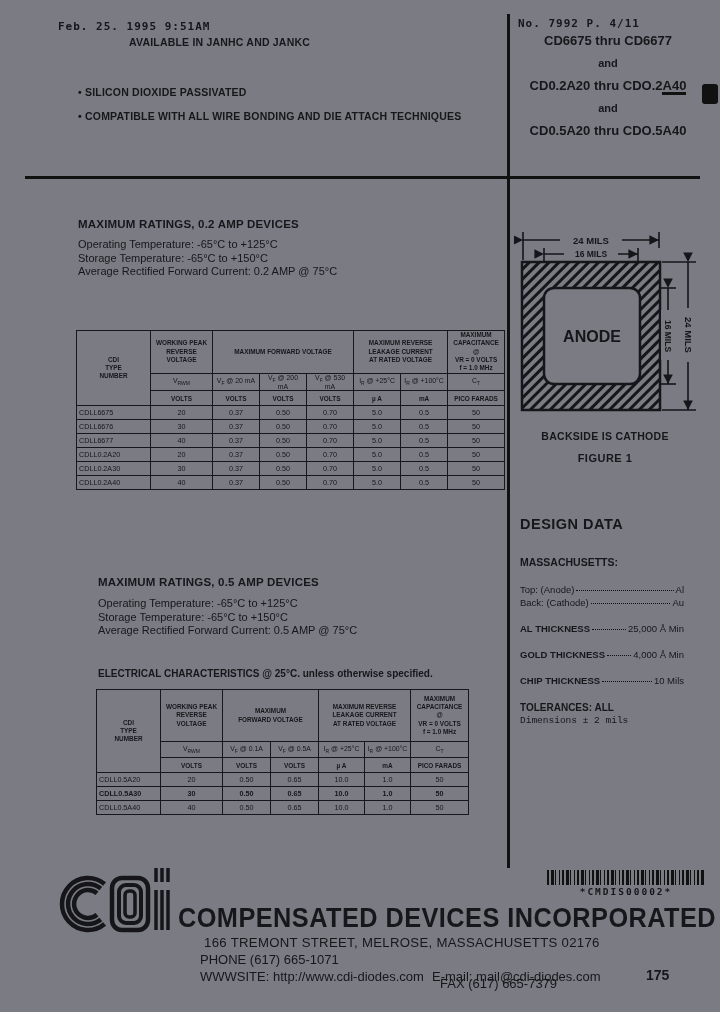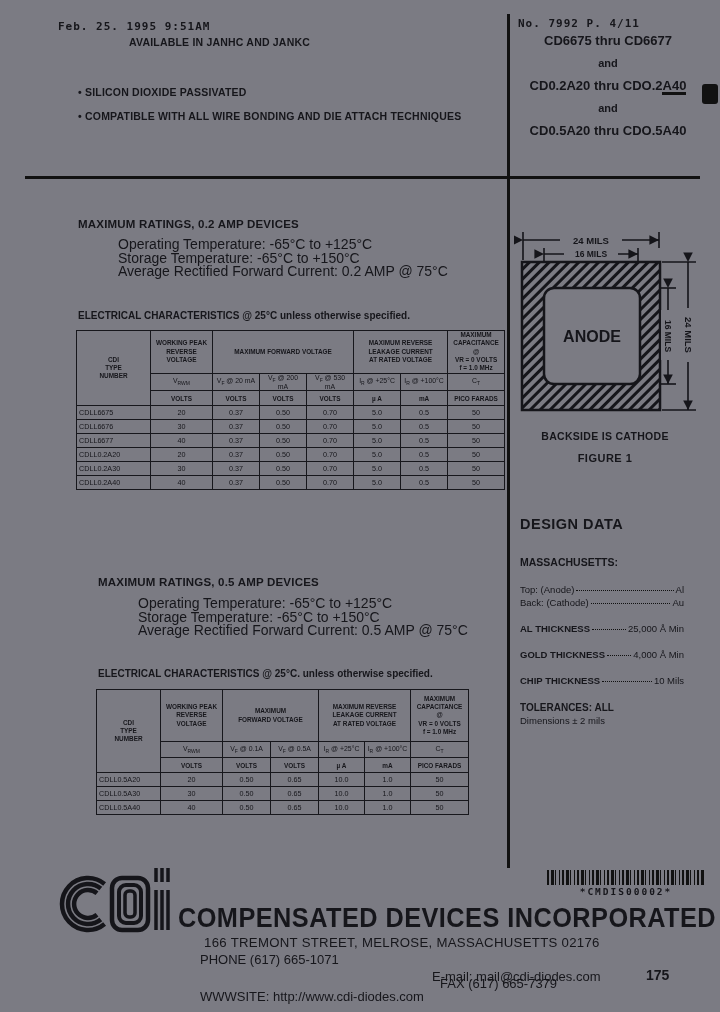--- a/index.html
+++ b/index.html
@@ -21,21 +21,21 @@
   .parts .big{font-size:13px;font-weight:bold;margin-bottom:9px;}
   .parts .small{font-size:11px;font-weight:bold;margin-bottom:9px;}
 
   
   .hline{background:#111;height:3px;}
   .vline{background:#111;width:2.5px;}
   .blob{background:#111;}
 
   
   .sect-title{font-size:11.5px;font-weight:bold;letter-spacing:.2px;}
-  .sect-lines{font-size:14px;line-height:13.5px;margin-left:40px;}
+  .sect-lines{font-size:11px;line-height:13.5px;}
   .elec-title{font-size:10px;font-weight:bold;}
 
   
   table.spec{border-collapse:collapse;position:absolute;table-layout:fixed;}
   table.spec th,table.spec td{border:1.6px solid #17171c;padding:0 2px;overflow:hidden;}
   table.spec th{font-weight:bold;text-align:center;}
   tr.ghead th{font-size:6.4px;line-height:1.3;vertical-align:middle;}
   tr.shead th{font-size:6.9px;font-weight:normal;}
   tr.shead sub{font-size:5px;}
   tr.uhead th{font-size:6.4px;}
@@ -90,21 +90,20 @@
 
   <div class="abs hline" style="left:25px;top:176px;width:675px;"></div>
   <div class="abs vline" style="left:507px;top:14px;height:854px;"></div>
   <div class="abs blob" style="left:702px;top:84px;width:16px;height:20px;border-radius:3px;"></div>
   <div class="abs blob" style="left:662px;top:92px;width:24px;height:3px;"></div>
 
   <div class="abs sect-title" style="left:78px;top:218px;">MAXIMUM RATINGS, 0.2 AMP DEVICES</div>
   <div class="abs sect-lines prewrap" style="left:78px;top:238px;">Operating Temperature:  -65°C to +125°C
 Storage Temperature:  -65°C to +150°C
 Average Rectified Forward Current:  0.2 AMP @ 75°C</div>
-  <div class="abs elec-title" style="left:78px;top:310px;">ELECTRICAL CHARACTERISTICS @ 25°C  unless otherwise specified.</div>
 
   <table class="spec" style="left:76px;top:330px;width:428px;">
     <colgroup>
       <col style="width:74px">
         <col style="width:62px">
         <col style="width:47px">
         <col style="width:47px">
       <col style="width:47px">
         <col style="width:47px">
         <col style="width:47px">
@@ -268,21 +267,21 @@
     <span class="lbl">GOLD THICKNESS</span>
       <span class="leader-fill"></span>
       <span class="val">4,000 Å Min</span>
   </div>
   <div class="abs leader-row bold" style="left:520px;top:674px;">
     <span class="lbl">CHIP THICKNESS</span>
       <span class="leader-fill"></span>
       <span class="val">10 Mils</span>
   </div>
   <div class="abs tol1" style="left:520px;top:702px;">TOLERANCES: ALL</div>
-  <div class="abs tol2" style="left:520px;top:715px;">Dimensions ± 2 mils</div>
+  <div class="abs tol2" style="left:520px;top:715px;font-family:Liberation Mono, monospace;">Dimensions ± 2 mils</div>
 
   <div class="abs sect-title" style="left:98px;top:576px;">MAXIMUM RATINGS, 0.5 AMP DEVICES</div>
   <div class="abs sect-lines prewrap" style="left:98px;top:597px;">Operating Temperature:  -65°C to +125°C
 Storage Temperature:  -65°C to +150°C
 Average Rectified Forward Current:  0.5 AMP @ 75°C</div>
   <div class="abs elec-title" style="left:98px;top:668px;">ELECTRICAL CHARACTERISTICS @ 25°C. unless otherwise specified.</div>
 
   <table class="spec" style="left:96px;top:689px;width:372px;">
     <colgroup>
       <col style="width:64px">
@@ -329,21 +328,21 @@
     </tr>
     <tr style="height:14px;">
       <td class="tl">CDLL0.5A20</td>
           <td>20</td>
           <td>0.50</td>
           <td>0.65</td>
           <td>10.0</td>
           <td>1.0</td>
           <td>50</td>
     </tr>
-    <tr style="height:14px;">
+    <tr style="height:14px;font-weight:bold;">
       <td class="tl">CDLL0.5A30</td>
           <td>30</td>
           <td>0.50</td>
           <td>0.65</td>
           <td>10.0</td>
           <td>1.0</td>
           <td>50</td>
     </tr>
     <tr style="height:14px;">
       <td class="tl">CDLL0.5A40</td>
@@ -374,17 +373,17 @@
     </g>
   </svg>
 
   <div class="abs barcode" style="left:547px;top:870px;"></div>
   <div class="abs barcode-label" style="left:547px;top:886px;">*CMDIS00002*</div>
 
   <div class="abs company" style="left:178px;top:902px;">COMPENSATED DEVICES INCORPORATED</div>
   <div class="abs address" style="left:204px;top:935px;">166 TREMONT STREET, MELROSE, MASSACHUSETTS 02176</div>
   <div class="abs contact" style="left:200px;top:952px;">PHONE (617) 665-1071</div>
   <div class="abs contact" style="left:440px;top:952px;width:260px;text-align:left;margin-top:24px;">FAX (617) 665-7379</div>
-  <div class="abs contact" style="left:200px;top:969px;margin-top:20px;">WWWSITE:  http://www.cdi-diodes.com</div>
+  <div class="abs contact" style="left:200px;top:969px;">WWWSITE:  http://www.cdi-diodes.com</div>
   <div class="abs contact" style="left:432px;top:969px;">E-mail: mail@cdi-diodes.com</div>
   <div class="abs pageno" style="left:646px;top:967px;">175</div>
 
 </div>
 
 </body></html>

